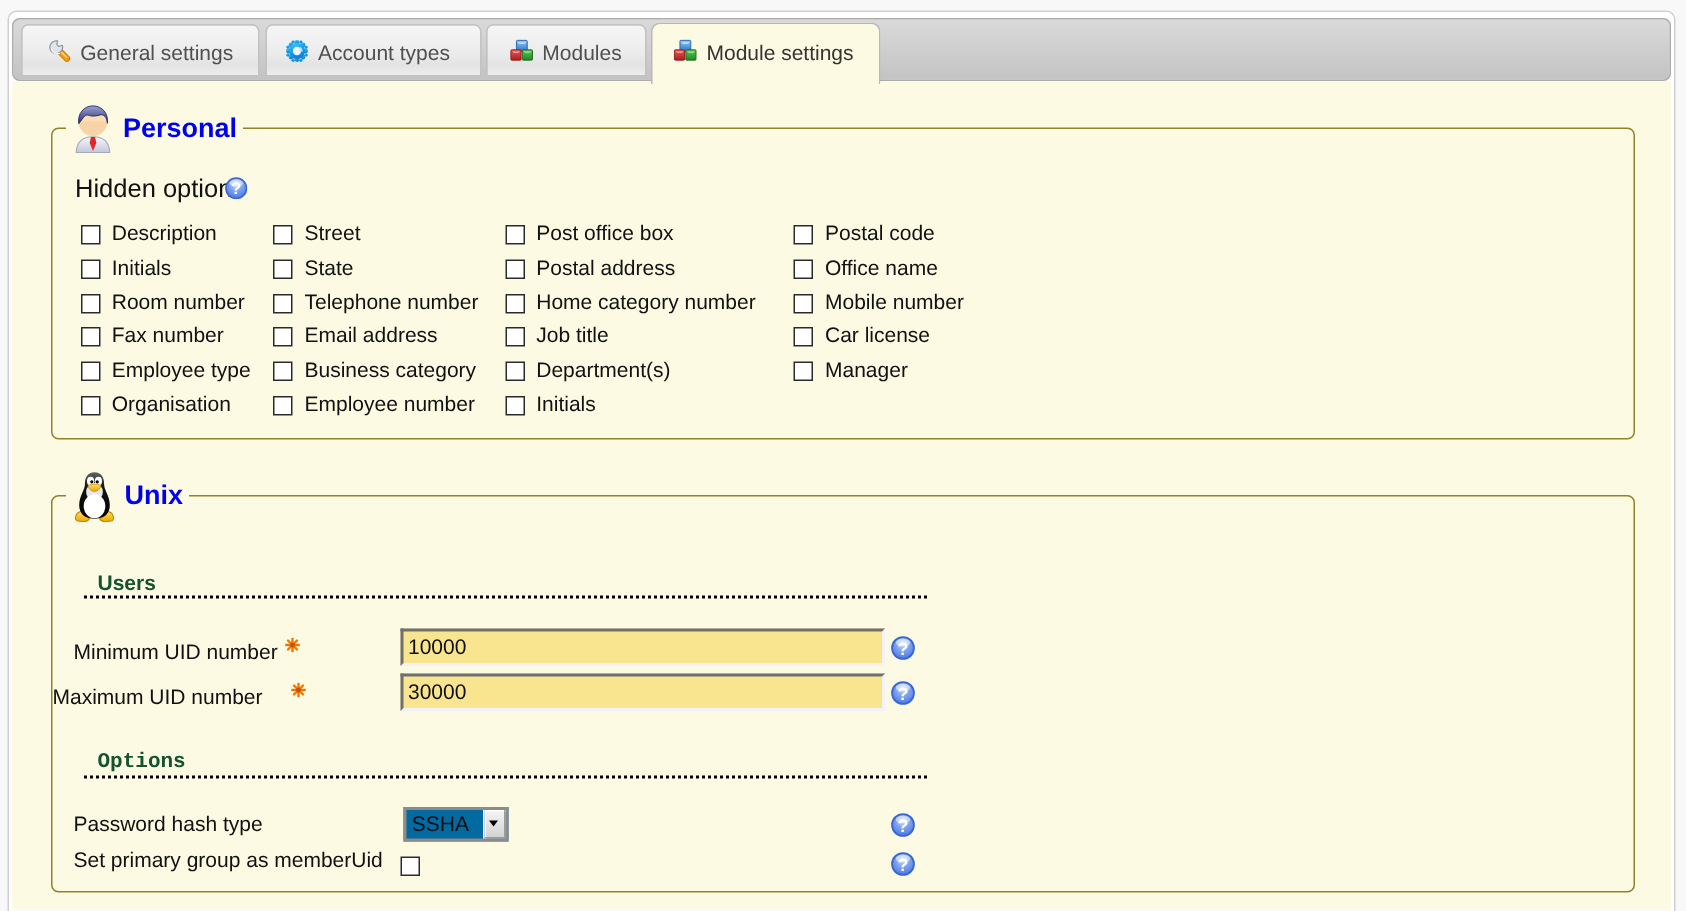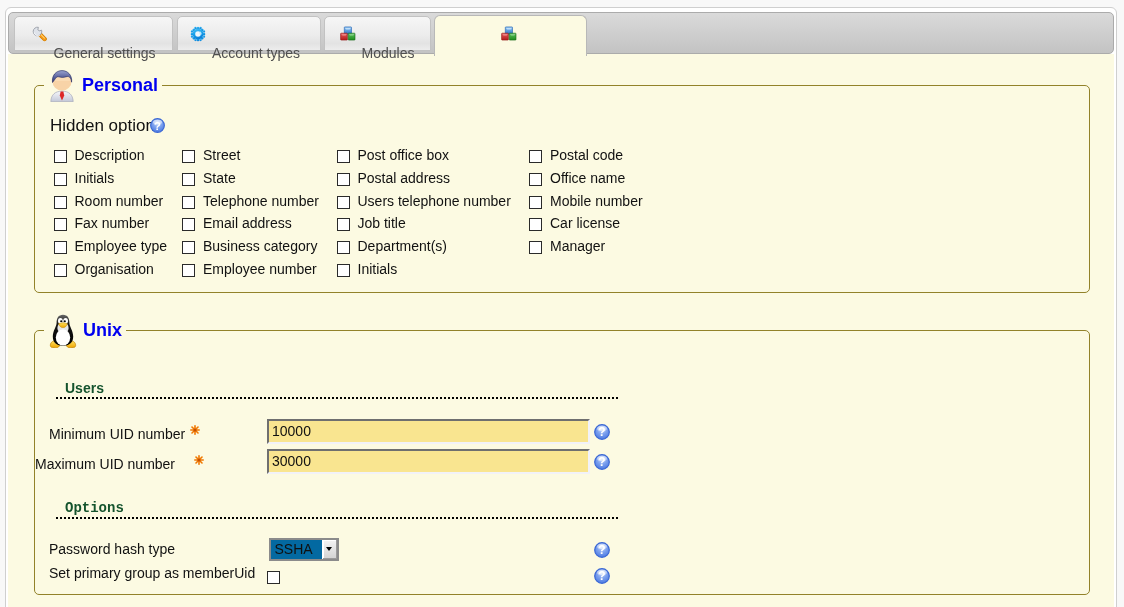--- a/index.html
+++ b/index.html
@@ -8,21 +8,21 @@
 #wrap { position:absolute; left:5px; top:7px; width:1112px; height:640px;
   background:#fff; border:1px solid #cfcfcf; border-radius:6px 6px 0 0; }
 #nav { position:absolute; left:8px; top:12px; width:1106px; height:42px;
   border:1px solid #ababab; border-radius:5px;
   background:linear-gradient(#dadada, #c3c3c3); }
 #content { position:absolute; left:8px; top:54px; width:1106px; height:553px; background:#fcfae2; }
 .tab { position:absolute; top:16px; height:35px; border:1px solid #c2c2c2; border-radius:5px 5px 0 0;
   background:linear-gradient(#f6f6f6 0%, #ececec 55%, #e3e3e3 80%, #ededed 100%);
   display:flex; justify-content:center; color:#4f4f4f; }
 .tab .ic { margin-top:8.5px; }
-.tab .tx { margin-top:28px; margin-left:6px; line-height:17px; white-space:nowrap; }
+.tab .tx { margin-top:10px; margin-left:6px; line-height:17px; white-space:nowrap; }
 .tabactive { position:absolute; top:15px; height:41px; border:1px solid #b8b8b8; border-bottom:none;
   border-radius:6px 6px 0 0; background:#fcfae2; display:flex; justify-content:center; color:#333; z-index:3; }
 .tabactive .ic { margin-top:9.5px; }
 .tabactive .tx { margin-top:11px; margin-left:6px; line-height:17px; white-space:nowrap; }
 .fs { position:absolute; left:34px; width:1056px; border:1px solid #92822a; border-radius:5px; }
 .legend { position:absolute; left:10px; display:flex; align-items:center; background:#fcfae2; padding:0 4px; }
 .legend .lt { font-weight:bold; color:#0000f0; font-size:18px; }
 .cb { position:absolute; width:13px; height:13px; background:#fff; border:1.5px solid #2a2a2a; }
 .lbl { position:absolute; line-height:17px; white-space:nowrap; color:#111; }
 .hdr { position:absolute; left:56px; width:562px; height:19px; border-bottom:2px dotted #000;
@@ -120,20 +120,21 @@
             <stop offset="1" stop-color="#1e8c1e"></stop>
           </linearGradient>
 </defs>
 <rect x="4.3" y="0.9" width="7.2" height="7.2" rx="0.6" fill="url(#cb1)" stroke="#1f5fae" stroke-width="0.6"></rect>
 <path d="M5,2.1 L10.8,2.1 L9.6,3.4 L6.2,3.4 Z" fill="#c6e2fa" opacity="0.9"></path>
 <rect x="0.6" y="7.2" width="6.8" height="6.9" rx="0.6" fill="url(#cr1)" stroke="#8f1616" stroke-width="0.6"></rect>
 <path d="M1.3,8.2 L6.8,8.2 L5.6,9.4 L2.5,9.4 Z" fill="#f2a0a0" opacity="0.85"></path>
 <rect x="8.2" y="7.2" width="6.8" height="6.9" rx="0.6" fill="url(#cg1)" stroke="#166616" stroke-width="0.6"></rect>
 <path d="M8.9,8.2 L14.4,8.2 L13.2,9.4 L10.1,9.4 Z" fill="#a0d8a0" opacity="0.85"></path>
 </svg></span>
+    <span class="tx">Module settings</span>
   </div>
 
 <div class="fs" style="top:85px; height:208px;"></div>
 <div class="legend" style="left:44px; top:66px; height:38px; padding-left:6px;">
     <svg width="24" height="34" viewBox="0 0 24 34">
 <defs>
 <linearGradient id="ph" x1="0" y1="0" x2="0" y2="1">
           <stop offset="0" stop-color="#9aa3d0"></stop>
           <stop offset="1" stop-color="#272e74"></stop>
         </linearGradient>
@@ -183,21 +184,21 @@
 <div class="lbl" style="left:203px;top:170px">State</div>
 <div class="cb" style="left:336.5px;top:173px"></div>
 <div class="lbl" style="left:357.5px;top:170px">Postal address</div>
 <div class="cb" style="left:529px;top:173px"></div>
 <div class="lbl" style="left:550px;top:170px">Office name</div>
 <div class="cb" style="left:53.5px;top:195.8px"></div>
 <div class="lbl" style="left:74.5px;top:192.8px">Room number</div>
 <div class="cb" style="left:182px;top:195.8px"></div>
 <div class="lbl" style="left:203px;top:192.8px">Telephone number</div>
 <div class="cb" style="left:336.5px;top:195.8px"></div>
-<div class="lbl" style="left:357.5px;top:192.8px">Users telephone number</div>
+<div class="lbl" style="left:357.5px;top:192.8px">Home category number</div>
 <div class="cb" style="left:529px;top:195.8px"></div>
 <div class="lbl" style="left:550px;top:192.8px">Mobile number</div>
 <div class="cb" style="left:53.5px;top:218.2px"></div>
 <div class="lbl" style="left:74.5px;top:215.2px">Fax number</div>
 <div class="cb" style="left:182px;top:218.2px"></div>
 <div class="lbl" style="left:203px;top:215.2px">Email address</div>
 <div class="cb" style="left:336.5px;top:218.2px"></div>
 <div class="lbl" style="left:357.5px;top:215.2px">Job title</div>
 <div class="cb" style="left:529px;top:218.2px"></div>
 <div class="lbl" style="left:550px;top:215.2px">Car license</div>

